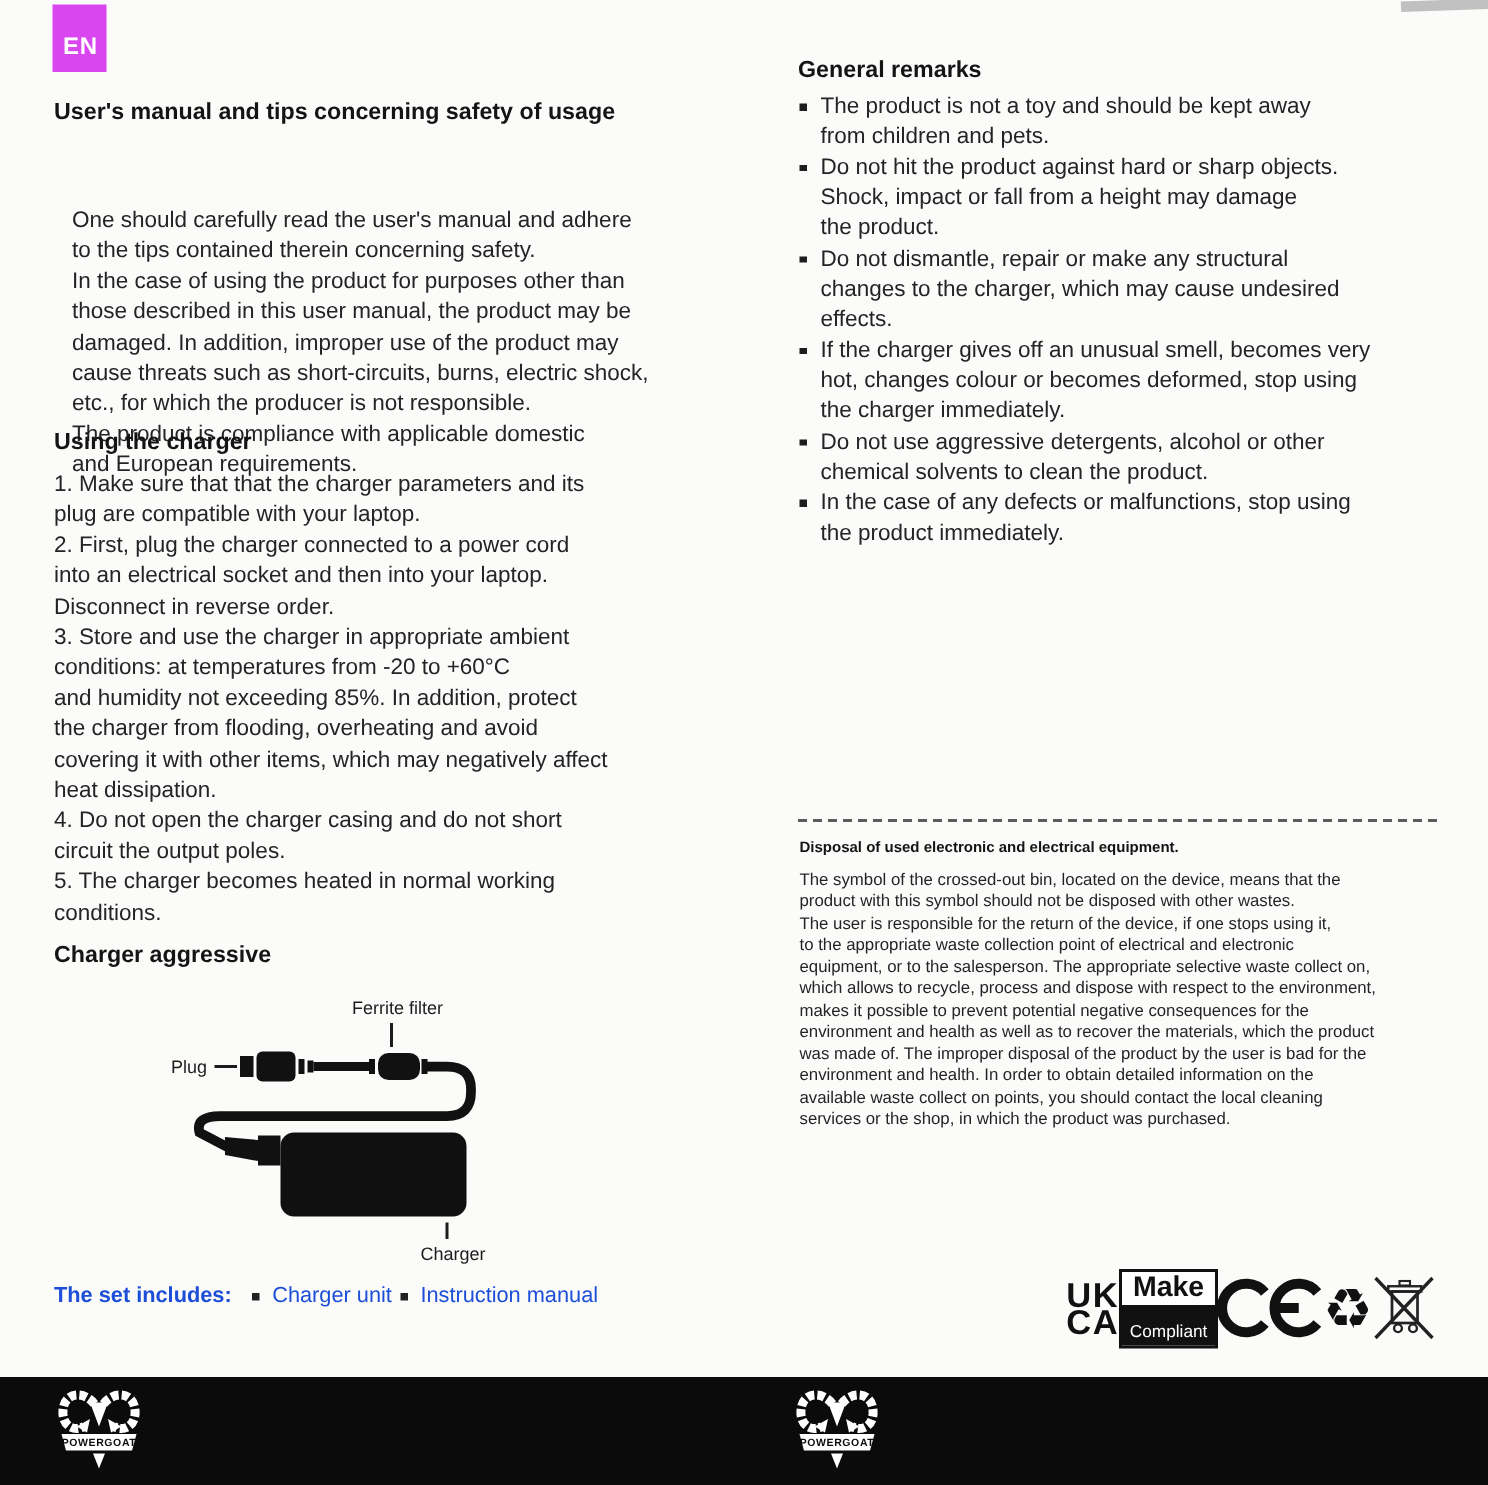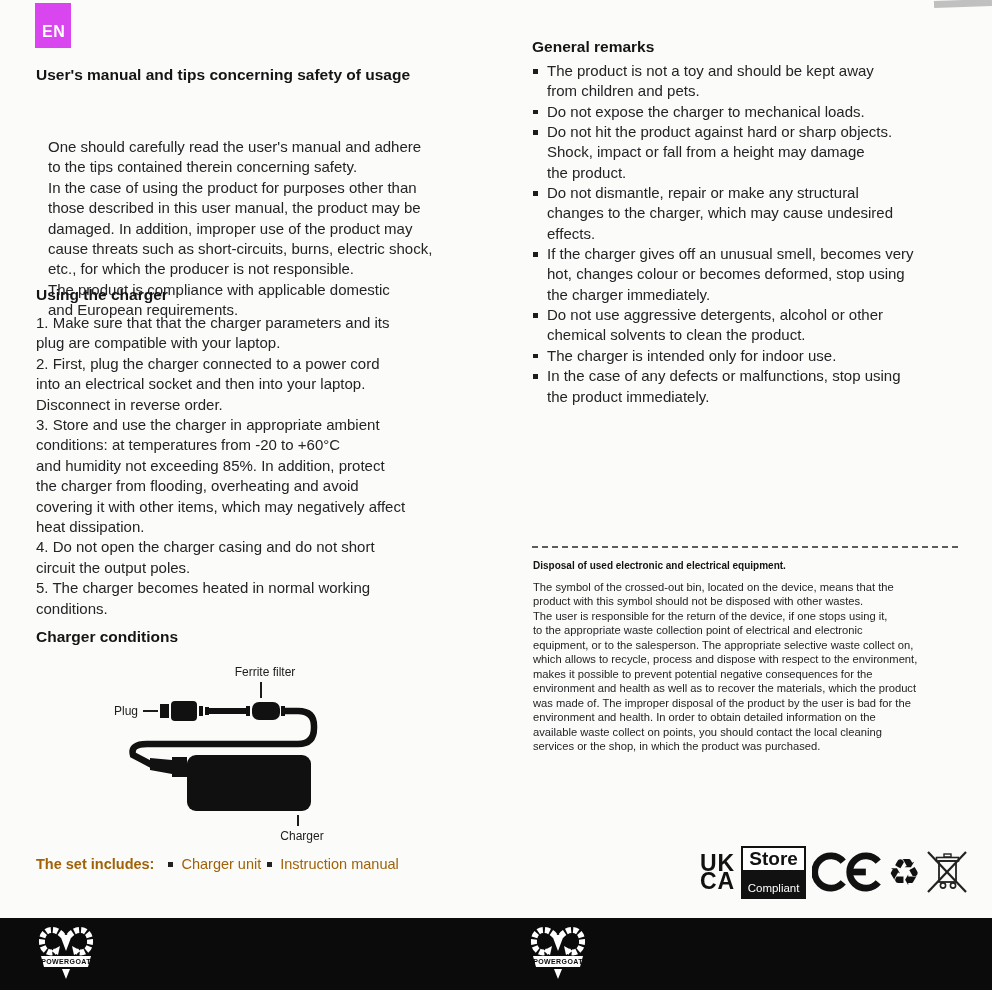--- a/index.html
+++ b/index.html
@@ -26,41 +26,41 @@
   .l-h1{left:36px;top:66px;width:440px;}
   .l-p1{left:48px;top:93px;width:440px;margin-top:44px;}
   .l-h2{left:36px;top:286px;width:440px;}
   .l-p2{left:36px;top:313px;width:440px;}
   .l-h3{left:36px;top:628px;width:440px;}
   .diagram{left:50px;top:658px;}
   .diagram text{font-family:"Liberation Sans",sans-serif;font-size:12px;fill:#1c1c1c;}
   
   .set-row{
     left:36px;top:856px;width:440px;display:flex;align-items:center;
-    font-size:14.5px;color:#a16207;
+    font-size:14.5px;color:#1d4ed8;
   }
   .set-row .lbl{font-weight:bold;margin-right:8px;}
   .sq-dot{width:5px;height:5px;background:#222;display:inline-block;margin:0 8px 0 6px;}
   
   .r-h1{left:532px;top:38px;width:445px;}
   .remarks{
     left:532px;top:61px;width:450px;margin:0;padding:0;list-style:none;
     font-size:15px;line-height:20.35px;color:#242426;
   }
   .remarks li{position:relative;padding-left:15px;white-space:pre-line;}
   .remarks li::before{
     content:"";position:absolute;left:1px;top:8px;width:4.5px;height:4.5px;background:#1d1d1d;
   }
   .dash-divider{left:532px;top:546px;width:426px;border-top:2px dashed #5c5c5c;height:0;}
   .r-h2{left:533px;top:560px;width:450px;margin:0;font-size:10px;font-weight:bold;color:#141414;}
   .r-p2{left:533px;top:580px;width:456px;font-size:11.2px;line-height:14.45px;}
   
   .marks-row{
     left:700px;top:845px;width:268px;height:54px;display:flex;align-items:center;
-    justify-content:space-between;
+    justify-content:center;
   }
   .ukca{font-weight:bold;font-size:23px;line-height:18.5px;color:#111;letter-spacing:1px;text-align:center;}
   .rohs{border:2.5px solid #111;text-align:center;background:#fff;}
   .rohs .r1{font-weight:bold;font-size:19px;color:#111;padding:0 5px;line-height:22px;}
   .rohs .r2{background:#111;color:#fff;font-size:11.5px;padding:12px 5px 2px;line-height:13px;}
   .recycle{font-family:"DejaVu Sans",sans-serif;font-size:37px;color:#111;line-height:1;}
   
   .footer-bar{left:0;top:918px;width:992px;height:72px;background:#0b0b0b;}
   .goat{position:absolute;top:6px;}
   .goat text{font-family:"Liberation Sans",sans-serif;font-weight:bold;font-size:7px;fill:#0b0b0b;letter-spacing:.4px;}
@@ -96,21 +96,21 @@
 conditions: at temperatures from -20 to +60°C
 and humidity not exceeding 85%. In addition, protect
 the charger from flooding, overheating and avoid
 covering it with other items, which may negatively affect
 heat dissipation.
 4. Do not open the charger casing and do not short
 circuit the output poles.
 5. The charger becomes heated in normal working
 conditions.</p>
 
-<h2 class="abs sec l-h3">Charger conditions</h2>
+<h2 class="abs sec l-h3">Charger aggressive</h2>
 
 <svg class="abs diagram" width="330" height="190" viewBox="0 0 330 190">
 
   <text x="215" y="18" text-anchor="middle">Ferrite filter</text>
   <line x1="211" y1="24" x2="211" y2="40" stroke="#1c1c1c" stroke-width="2"></line>
 
   <text x="88" y="57" text-anchor="end">Plug</text>
   <line x1="93" y1="53" x2="108" y2="53" stroke="#1c1c1c" stroke-width="2"></line>
 
   <g>
@@ -144,33 +144,31 @@
   <span class="sq-dot"></span>
   <span>Charger unit</span>
   <span class="sq-dot"></span>
   <span>Instruction manual</span>
 </div>
 
 <h2 class="abs sec r-h1">General remarks</h2>
 <ul class="abs remarks">
   <li>The product is not a toy and should be kept away
 from children and pets.</li>
-  <li>Do not expose the charger to mechanical loads.</li>
   <li>Do not hit the product against hard or sharp objects.
 Shock, impact or fall from a height may damage
 the product.</li>
   <li>Do not dismantle, repair or make any structural
 changes to the charger, which may cause undesired
 effects.</li>
   <li>If the charger gives off an unusual smell, becomes very
 hot, changes colour or becomes deformed, stop using
 the charger immediately.</li>
   <li>Do not use aggressive detergents, alcohol or other
 chemical solvents to clean the product.</li>
-  <li>The charger is intended only for indoor use.</li>
   <li>In the case of any defects or malfunctions, stop using
 the product immediately.</li>
 </ul>
 
 <div class="abs dash-divider"></div>
 
 <h3 class="abs r-h2">Disposal of used electronic and electrical equipment.</h3>
 <p class="abs body-text r-p2">The symbol of the crossed-out bin, located on the device, means that the
 product with this symbol should not be disposed with other wastes.
 The user is responsible for the return of the device, if one stops using it,
@@ -183,21 +181,21 @@
 environment and health. In order to obtain detailed information on the
 available waste collect on points, you should contact the local cleaning
 services or the shop, in which the product was purchased.</p>
 
 <div class="abs marks-row">
   <div class="ukca">
     <div>UK</div>
     <div>CA</div>
   </div>
   <div class="rohs">
-    <div class="r1">Store</div>
+    <div class="r1">Make</div>
     <div class="r2">Compliant</div>
   </div>
   <svg width="70" height="42" viewBox="0 0 104 60">
     <path d="M46.4 14.6 A24 24 0 1 0 46.4 45.4" fill="none" stroke="#111" stroke-width="10"></path>
     <path d="M98.4 14.6 A24 24 0 1 0 98.4 45.4" fill="none" stroke="#111" stroke-width="10"></path>
     <line x1="56" y1="30" x2="80" y2="30" stroke="#111" stroke-width="10"></line>
   </svg>
   <span class="recycle">♻</span>
   <svg width="42" height="48" viewBox="0 0 42 48">
     <rect x="13" y="13" width="17" height="21" fill="none" stroke="#222" stroke-width="1.8"></rect>

